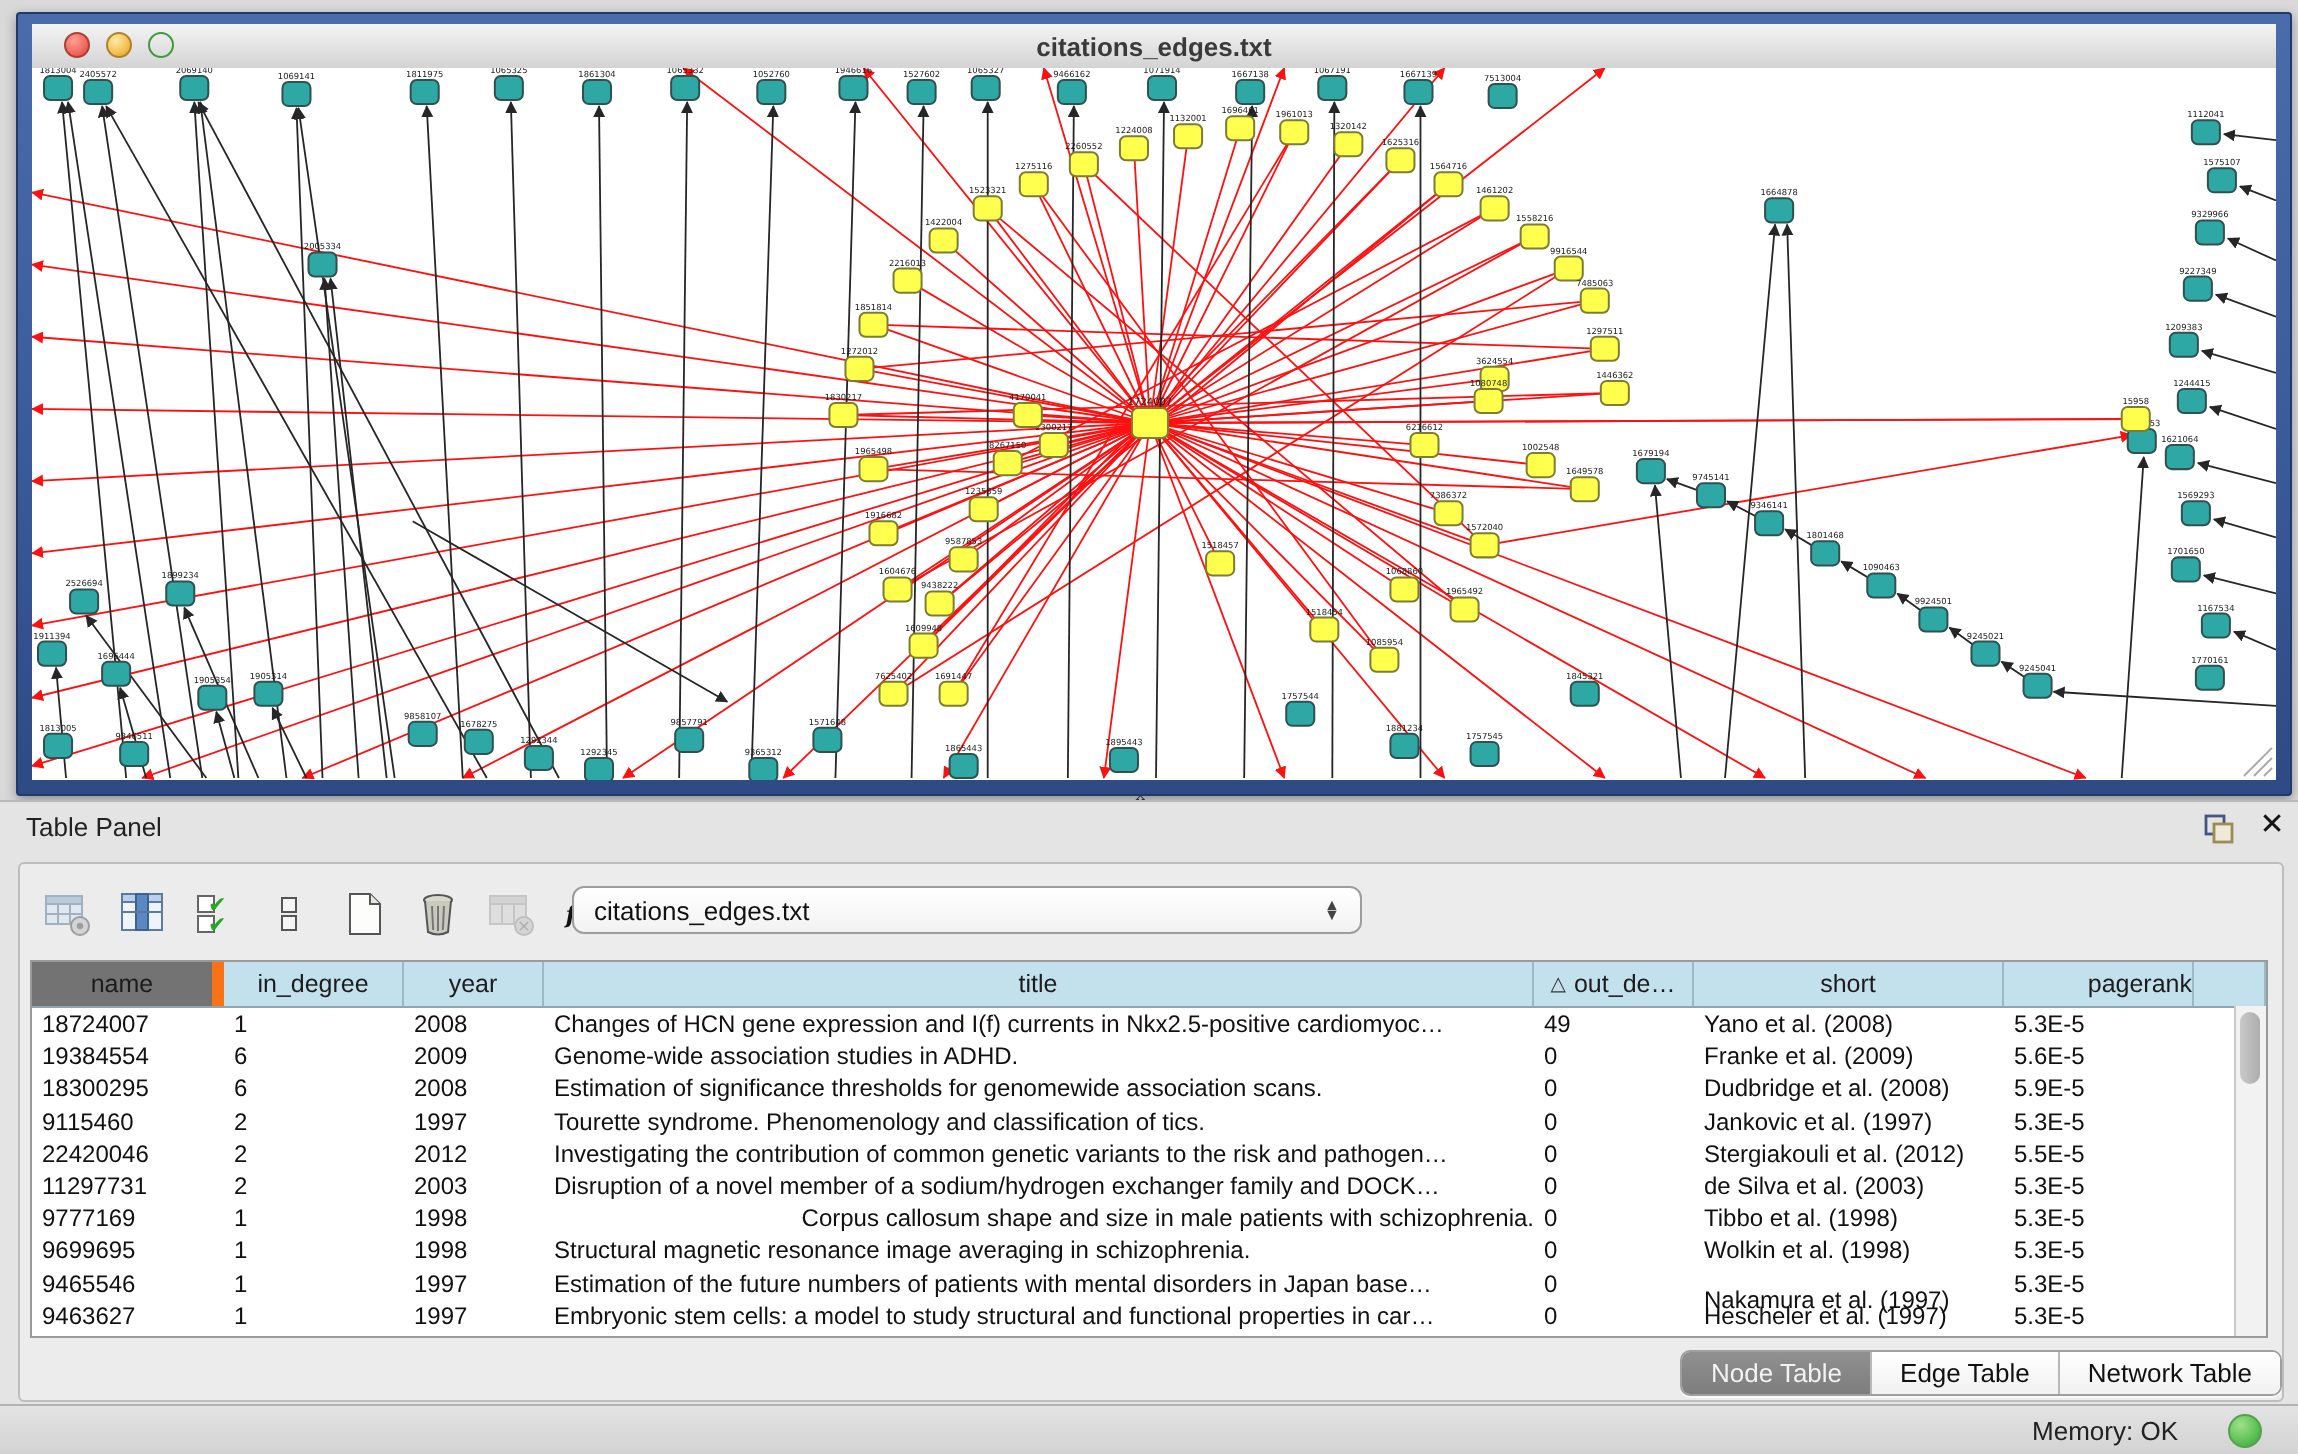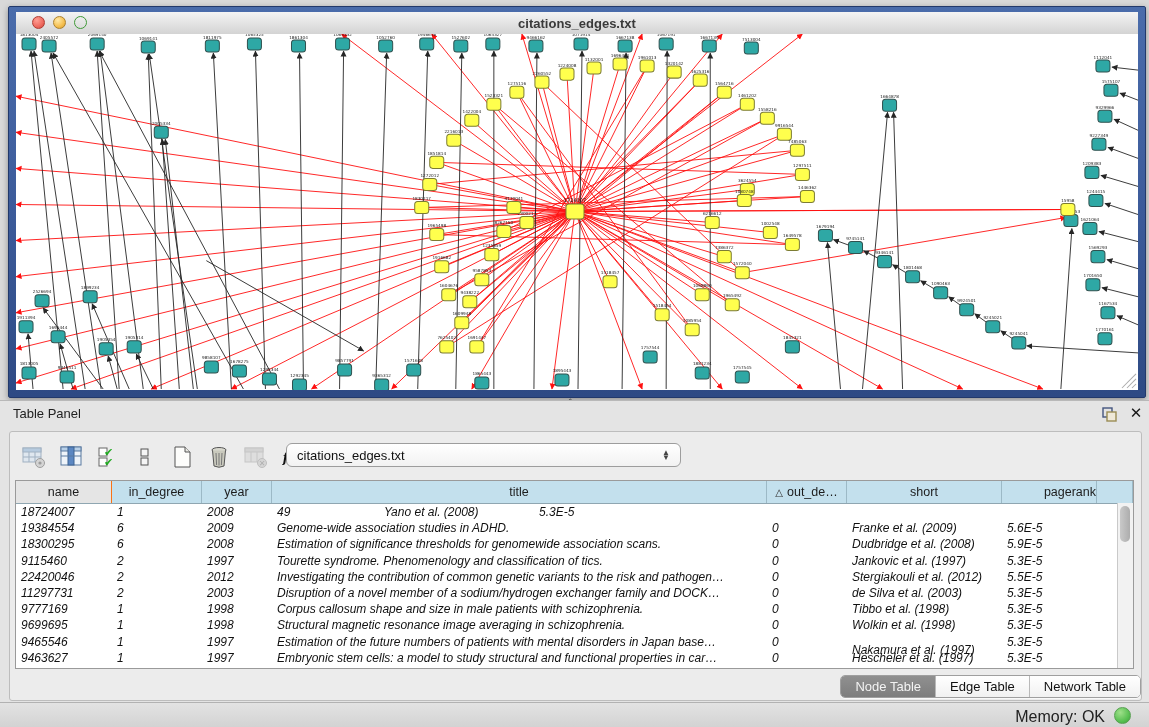--- a/index.html
+++ b/index.html
@@ -62,23 +62,23 @@
     position:absolute;left:5px;top:48px;width:1119px;height:189px;
     background:#ffffff;border:1px solid #9a9a9a;box-sizing:border-box;overflow:hidden;
   }
   .grid-head{display:flex;height:22px;border-bottom:1px solid #8fa6b1;}
   .hcell{
     box-sizing:border-box;font-size:12.5px;color:#1c1c1c;
     display:flex;align-items:center;justify-content:center;
     background:#c3e0ed;border-right:1px solid #9cb9c6;cursor:pointer;
     overflow:hidden;white-space:nowrap;
   }
-  .hcell.gray{background:#e5e5e5;border-right:1px solid #f97316;}
+  .hcell.gray{background:#737373;border-right:6px solid #f97316;}
   .hcell .sort{color:#333;margin-right:4px;font-size:10px;}
-  .grid-body{position:relative;font-style:italic;}
+  .grid-body{position:relative;}
   .trow{display:flex;height:16.2px;align-items:center;}
   .tcell{
     box-sizing:border-box;font-size:12px;color:#111;padding-left:5px;
     overflow:hidden;white-space:nowrap;text-overflow:clip;
   }
   .vscroll{
     position:absolute;right:0;top:22px;bottom:0;width:15px;
     background:#f2f2f2;border-left:1px solid #c9c9c9;
   }
   .vthumb{position:absolute;left:2px;top:3px;width:10px;height:36px;background:linear-gradient(90deg,#c9c9c9,#adadad);border-radius:6px;}
@@ -90,21 +90,21 @@
     background:linear-gradient(180deg,#ffffff,#f1f1f1);
     border-right:1px solid #b9b9b9;
   }
   .seg .tab:last-child{border-right:none;}
   .seg .tab.sel{background:linear-gradient(180deg,#909090,#7d7d7d);color:#f3f3f3;}
   
   .status-bar{
     position:absolute;left:0;top:702px;width:1149px;height:25px;
     background:linear-gradient(180deg,#e3e3e3,#d2d2d2);border-top:1px solid #b2b2b2;
   }
-  .mem{position:absolute;right:44px;top:5px;font-size:16px;color:#222;}
+  .mem{position:absolute;right:60px;top:5px;font-size:13px;color:#222;}
   .memdot{position:absolute;right:18px;top:4px;width:15px;height:15px;border-radius:50%;
     background:radial-gradient(circle at 35% 30%,#9fe08a,#55be4f 65%,#3f9a3a);border:1px solid #57a050;}
   .resize-cursor{position:absolute;left:566px;top:397px;font-size:10px;color:#333;}
 </style>
 </head>
 <body>
 
 <div class="net-window">
   <div class="net-titlebar">
     <div class="traffic">
@@ -815,22 +815,23 @@
           <div class="hcell" style="width: 95px; justify-content: flex-end;">
             <span>pagerank</span>
           </div>
           <div class="hcell blue" style="flex: 1 1 0%;"></div>
         </div>
       <div class="grid-body" id="grid-body">
           <div class="trow">
             <div class="tcell" style="width: 96px;">18724007</div>
             <div class="tcell" style="width: 90px;">1</div>
             <div class="tcell" style="width: 70px;">2008</div>
+            <div class="tcell" style="width: 495px;">Changes of HCN gene expression and I(f) currents in Nkx2.5-positive cardiomyoc…</div>
             <div class="tcell" style="width: 80px;">49</div>
-            <div class="tcell" style="width: 155px; margin-left: 27px;">Yano et al. (2008)</div>
+            <div class="tcell" style="width: 155px;">Yano et al. (2008)</div>
             <div class="tcell" style="width: 95px;">5.3E-5</div>
           </div>
           <div class="trow">
             <div class="tcell" style="width: 96px;">19384554</div>
             <div class="tcell" style="width: 90px;">6</div>
             <div class="tcell" style="width: 70px;">2009</div>
             <div class="tcell" style="width: 495px;">Genome-wide association studies in ADHD.</div>
             <div class="tcell" style="width: 80px;">0</div>
             <div class="tcell" style="width: 155px;">Franke et al. (2009)</div>
             <div class="tcell" style="width: 95px;">5.6E-5</div>
@@ -868,21 +869,21 @@
             <div class="tcell" style="width: 70px;">2003</div>
             <div class="tcell" style="width: 495px;">Disruption of a novel member of a sodium/hydrogen exchanger family and DOCK…</div>
             <div class="tcell" style="width: 80px;">0</div>
             <div class="tcell" style="width: 155px;">de Silva et al. (2003)</div>
             <div class="tcell" style="width: 95px;">5.3E-5</div>
           </div>
           <div class="trow">
             <div class="tcell" style="width: 96px;">9777169</div>
             <div class="tcell" style="width: 90px;">1</div>
             <div class="tcell" style="width: 70px;">1998</div>
-            <div class="tcell" style="width: 495px;">Corpus callosum shape and size in male patients with schizophrenia.</div>
+            <div class="tcell" style="width: 495px; text-align: right;">Corpus callosum shape and size in male patients with schizophrenia.</div>
             <div class="tcell" style="width: 80px;">0</div>
             <div class="tcell" style="width: 155px;">Tibbo et al. (1998)</div>
             <div class="tcell" style="width: 95px;">5.3E-5</div>
           </div>
           <div class="trow">
             <div class="tcell" style="width: 96px;">9699695</div>
             <div class="tcell" style="width: 90px;">1</div>
             <div class="tcell" style="width: 70px;">1998</div>
             <div class="tcell" style="width: 495px;">Structural magnetic resonance image averaging in schizophrenia.</div>
             <div class="tcell" style="width: 80px;">0</div>

